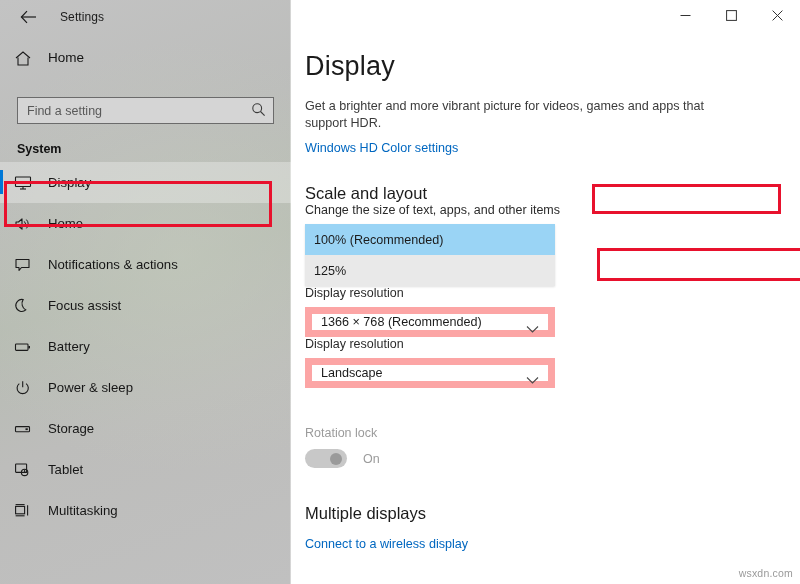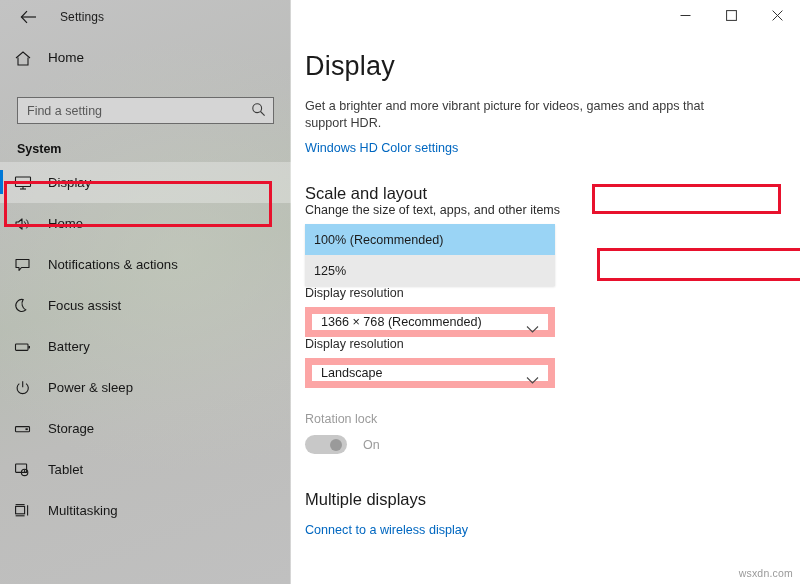--- a/index.html
+++ b/index.html
@@ -124,21 +124,21 @@
   .dropdown{
     width:250px;margin-top:7px;background:#e9e9e9;
     box-shadow:0 1px 2px rgba(0,0,0,.12);
   }
   .dd-item{
     height:31px;display:flex;align-items:center;padding-left:9px;
     font-size:12.6px;color:#1b1b1b;box-sizing:border-box;
   }
   .dd-item.active{background:#9ad4f5;}
 
-  .dim-label{font-size:12.5px;color:#9b9b9b;margin-top:24px;}
+  .dim-label{font-size:12.5px;color:#9b9b9b;margin-top:38px;}
   .toggle-row{display:flex;align-items:center;margin-top:9px;}
   .toggle{
     width:42px;height:19px;border-radius:10px;background:#c8c8c8;
     position:relative;
   }
   .toggle .knob{
     position:absolute;width:12px;height:12px;border-radius:50%;
     background:#9a9a9a;top:3.5px;right:5px;
   }
   .toggle-state{font-size:12.5px;color:#9b9b9b;margin-left:16px;}

